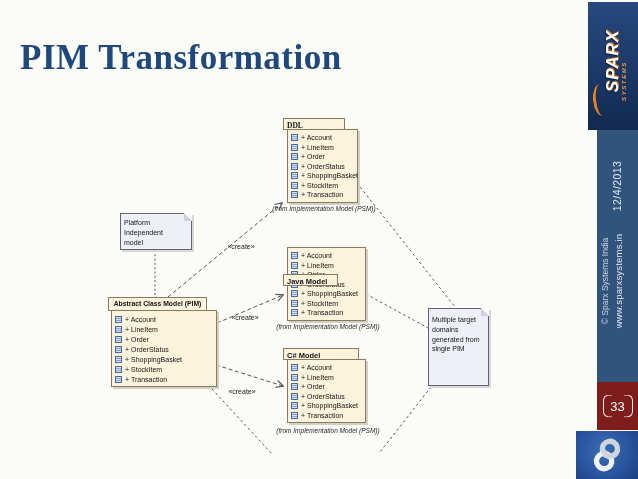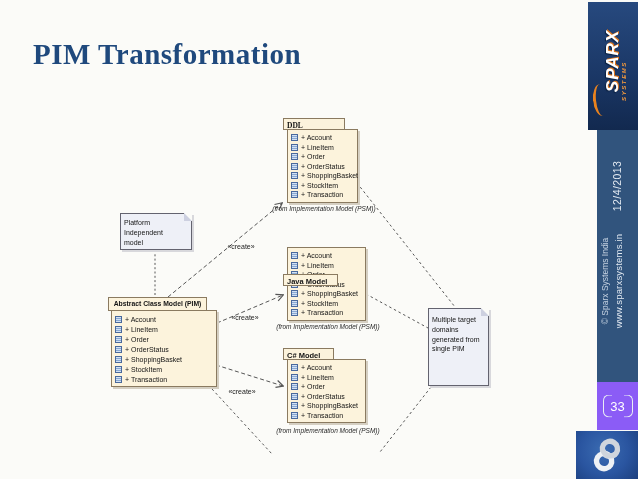--- a/index.html
+++ b/index.html
@@ -1,38 +1,38 @@
 <!DOCTYPE html>
 <html><head>
 <meta charset="utf-8">
 <style>
   html,body{margin:0;padding:0;}
   body{font-family:"Liberation Sans",sans-serif;background:#888;}
   .slide{position:relative;width:638px;height:479px;background:#fbfbf8;overflow:hidden;}
 
   
-  .title{position:absolute;left:33px;top:38px;font-family:"Liberation Serif",serif;
-         font-weight:600;font-size:29px;letter-spacing:.5px;color:#1f497d;white-space:nowrap;}
+  .title{position:absolute;left:20px;top:38px;font-family:"Liberation Serif",serif;
+         font-weight:600;font-size:35px;letter-spacing:.5px;color:#1f497d;white-space:nowrap;}
 
   
   .logo-block{position:absolute;left:588px;top:2px;width:50px;height:128px;
               background:linear-gradient(180deg,#27497e 0%,#1b3867 55%,#12294f 100%);}
   .logo-word{position:absolute;left:50%;top:46%;transform:translate(-50%,-50%) rotate(-90deg);
              white-space:nowrap;font-style:italic;font-weight:900;font-size:17px;color:#ffffff;
              letter-spacing:1px;text-shadow:1px 1px 0 #d9731c,-1px -1px 1px #0b2142;}
   .logo-sub{position:absolute;left:72%;top:62%;transform:translate(-50%,-50%) rotate(-90deg);
             white-space:nowrap;font-style:italic;font-weight:700;font-size:6px;color:#f49a3c;letter-spacing:1.6px;}
   .logo-swoosh{position:absolute;left:5px;top:82px;width:14px;height:32px;
                border-left:3px solid #e8821e;border-radius:50%;transform:rotate(-6deg);}
   .side-col{position:absolute;left:597px;top:130px;width:41px;height:252px;background:#31547d;}
   .vt{position:absolute;transform:translate(-50%,-50%) rotate(-90deg);white-space:nowrap;color:#e3eaf2;}
   .vt-date{font-size:10.5px;letter-spacing:.4px;}
   .vt-web{font-size:9.5px;letter-spacing:.2px;}
   .vt-copy{font-size:8.5px;color:#c6d3e2;}
-  .page-block{position:absolute;left:597px;top:382px;width:41px;height:48px;background:#8b5cf6;}
+  .page-block{position:absolute;left:597px;top:382px;width:41px;height:48px;background:#7f1d1d;}
   .pnum{position:absolute;left:50%;top:50%;transform:translate(-50%,-50%);width:30px;height:23px;
         display:flex;align-items:center;justify-content:center;color:#fff;font-size:13px;}
   .pnum::before,.pnum::after{content:"";position:absolute;top:0;width:9px;height:100%;box-sizing:border-box;
         border:1px solid #e9eef4;}
   .pnum::before{left:0;border-right:none;border-radius:6px 0 0 6px;}
   .pnum::after{right:0;border-left:none;border-radius:0 6px 6px 0;}
   .emblem-block{position:absolute;left:576px;top:431px;width:62px;height:48px;
                 background:radial-gradient(circle at 45% 40%,#3b6cb2 0%,#2a55a0 55%,#1c3f7e 100%);}
   .emblem-block svg{position:absolute;left:50%;top:50%;transform:translate(-50%,-50%);}
 
@@ -147,21 +147,21 @@
         <span class="aicon"></span>
         <span class="atext">+ StockItem</span>
       </div>
     <div class="arow">
         <span class="aicon"></span>
         <span class="atext">+ Transaction</span>
       </div>
   </div>
   <div class="from-caption" style="left:266px;top:323px;">(from Implementation Model (PSM))</div>
 
-  <div class="tab" style="left:283px;top:348px;width:51px;height:12px;">C# Model</div>
+  <div class="tab" style="left:283px;top:348px;width:76px;height:12px;">C# Model</div>
   <div class="ubody" style="left:287px;top:359px;width:79px;">
     <div class="arow">
         <span class="aicon"></span>
         <span class="atext">+ Account</span>
       </div>
     <div class="arow">
         <span class="aicon"></span>
         <span class="atext">+ LineItem</span>
       </div>
     <div class="arow">

